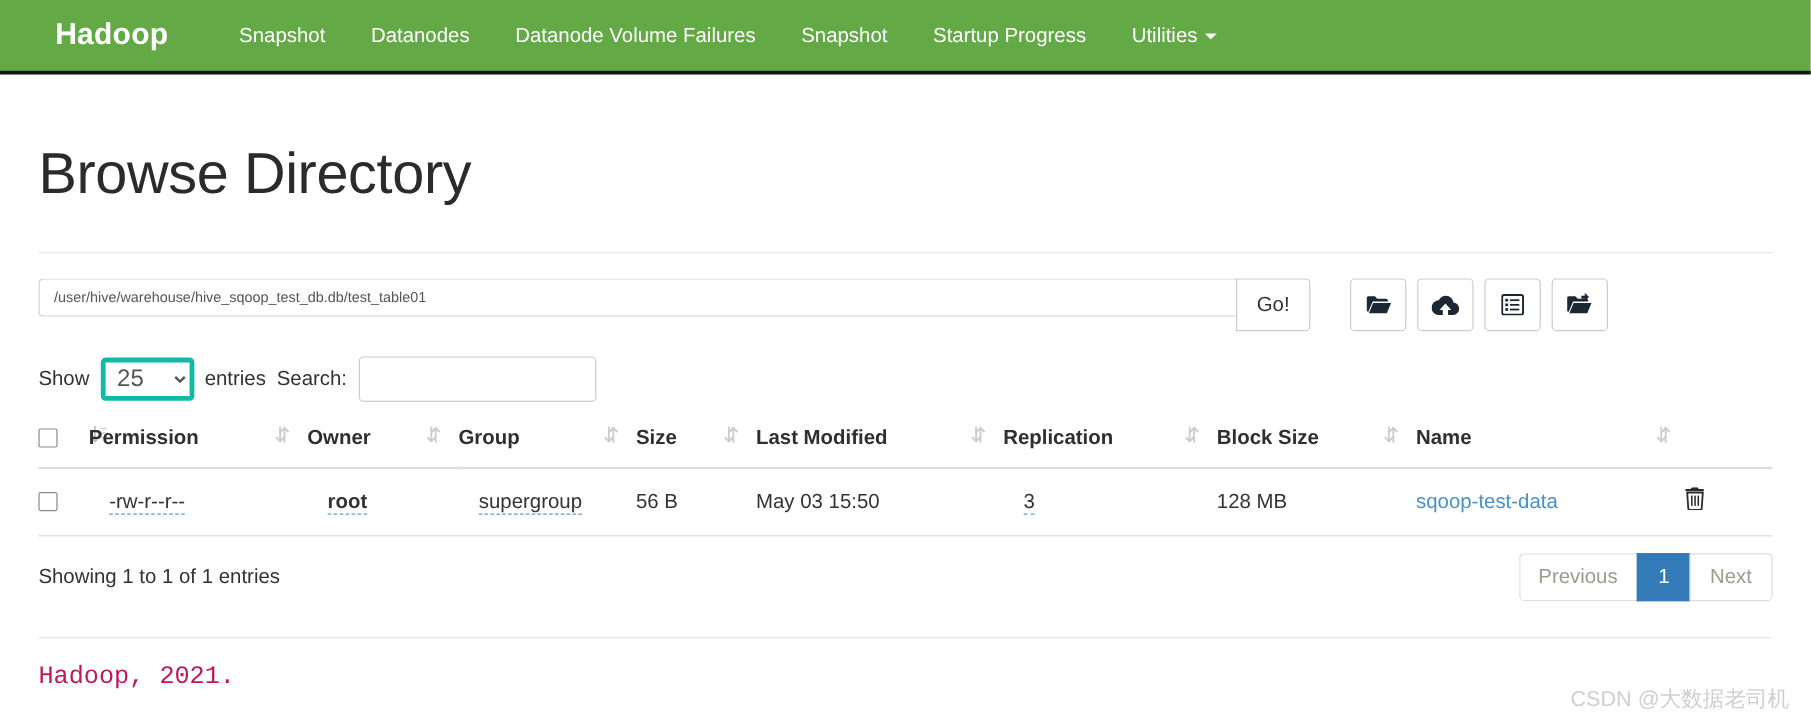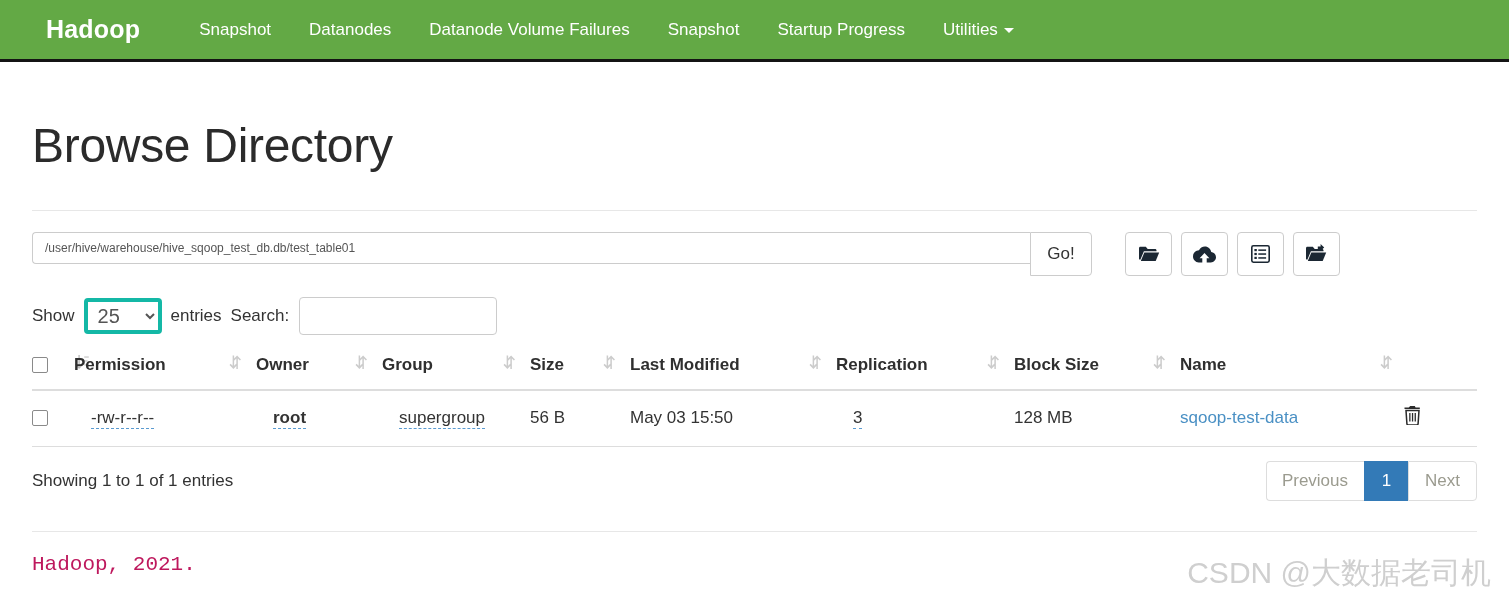--- a/index.html
+++ b/index.html
@@ -289,21 +289,21 @@
   .footer-text {
     font-size: 21px;
     color: #be185d;
     margin-top: 21px;
     font-family: Liberation Mono, monospace;
   }
   .watermark {
     position: absolute;
     right: 18px;
     bottom: 8px;
-    font-size: 30px;
+    font-size: 18px;
     color: #cfcfcf;
     white-space: nowrap;
     user-select: none;
   }
   .page-wrap { position: relative; width: 1509px; height: 602px; }
 </style>
 </head>
 <body>
 
 <div class="page-wrap">

